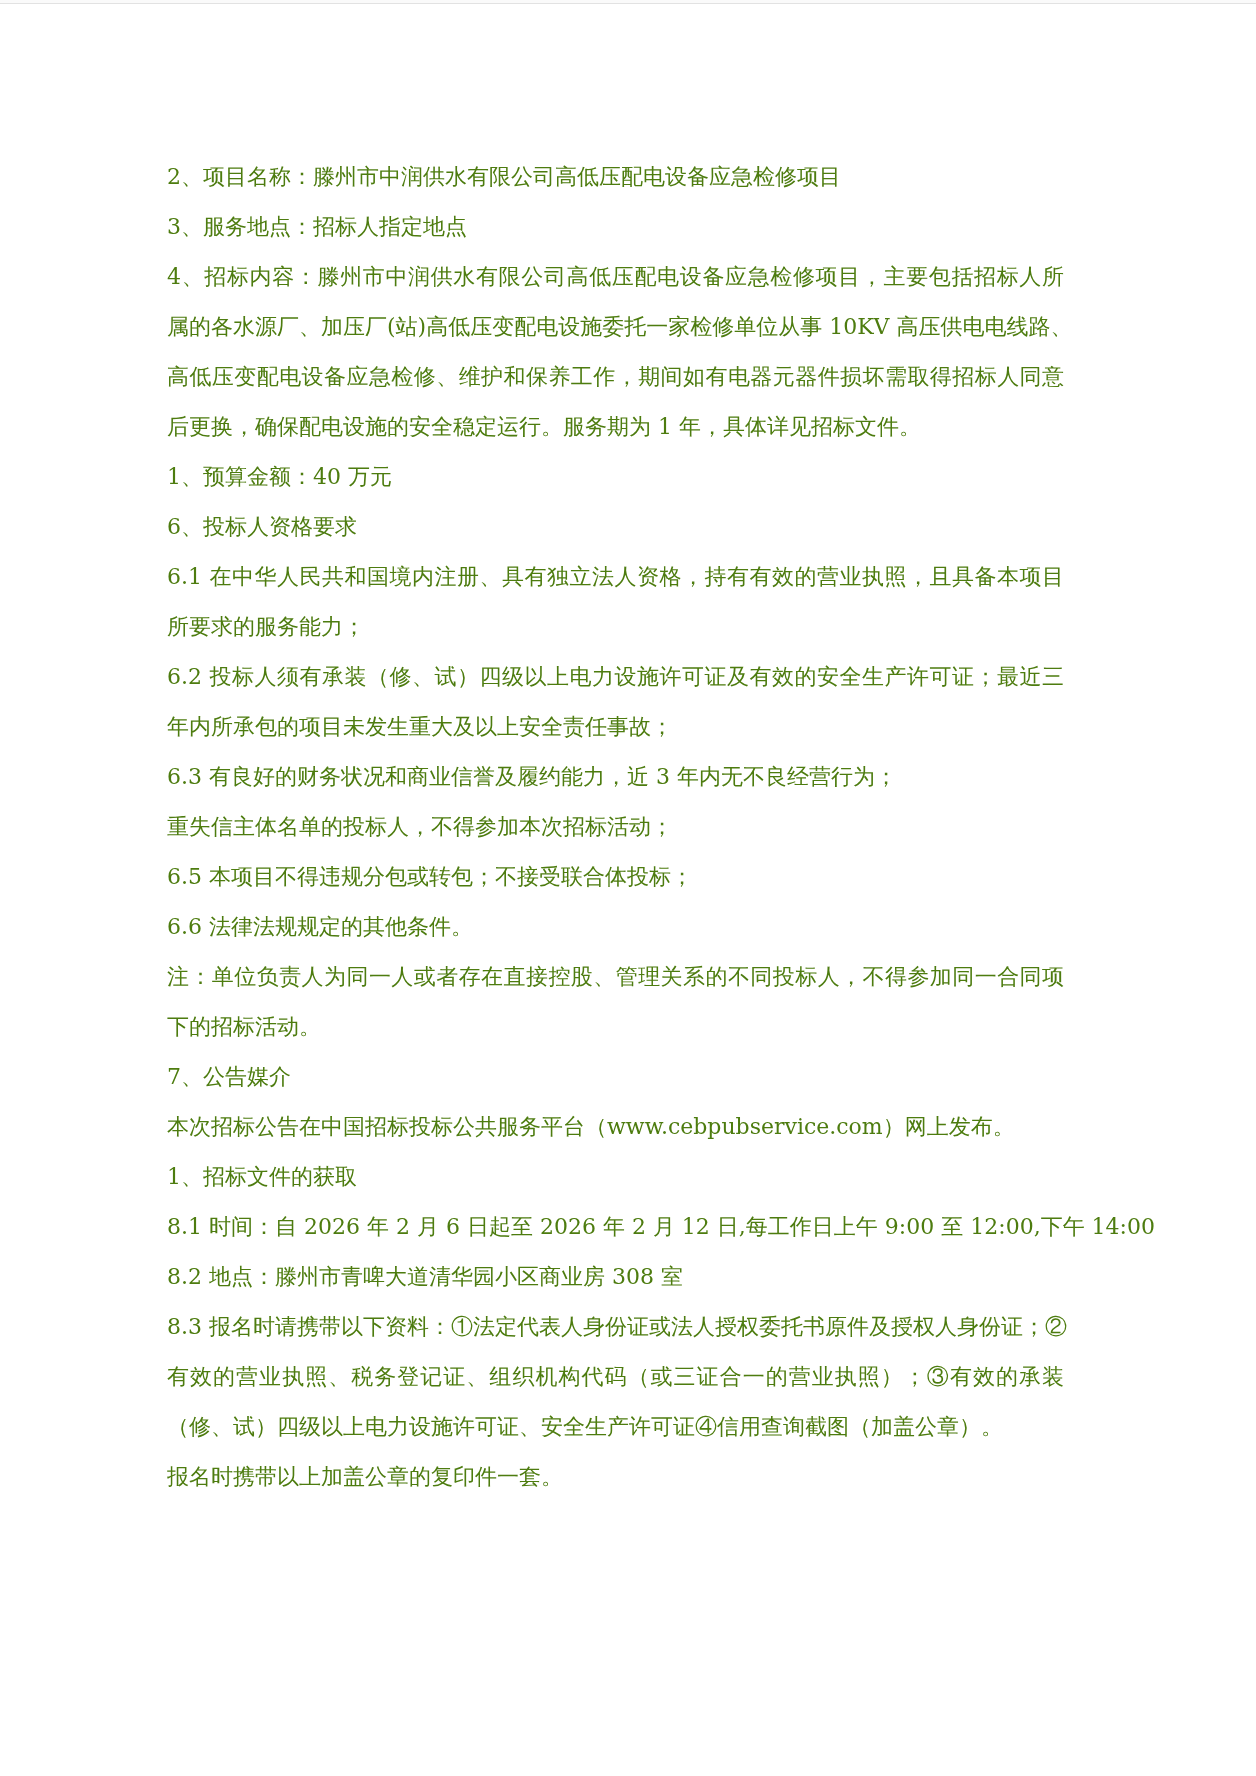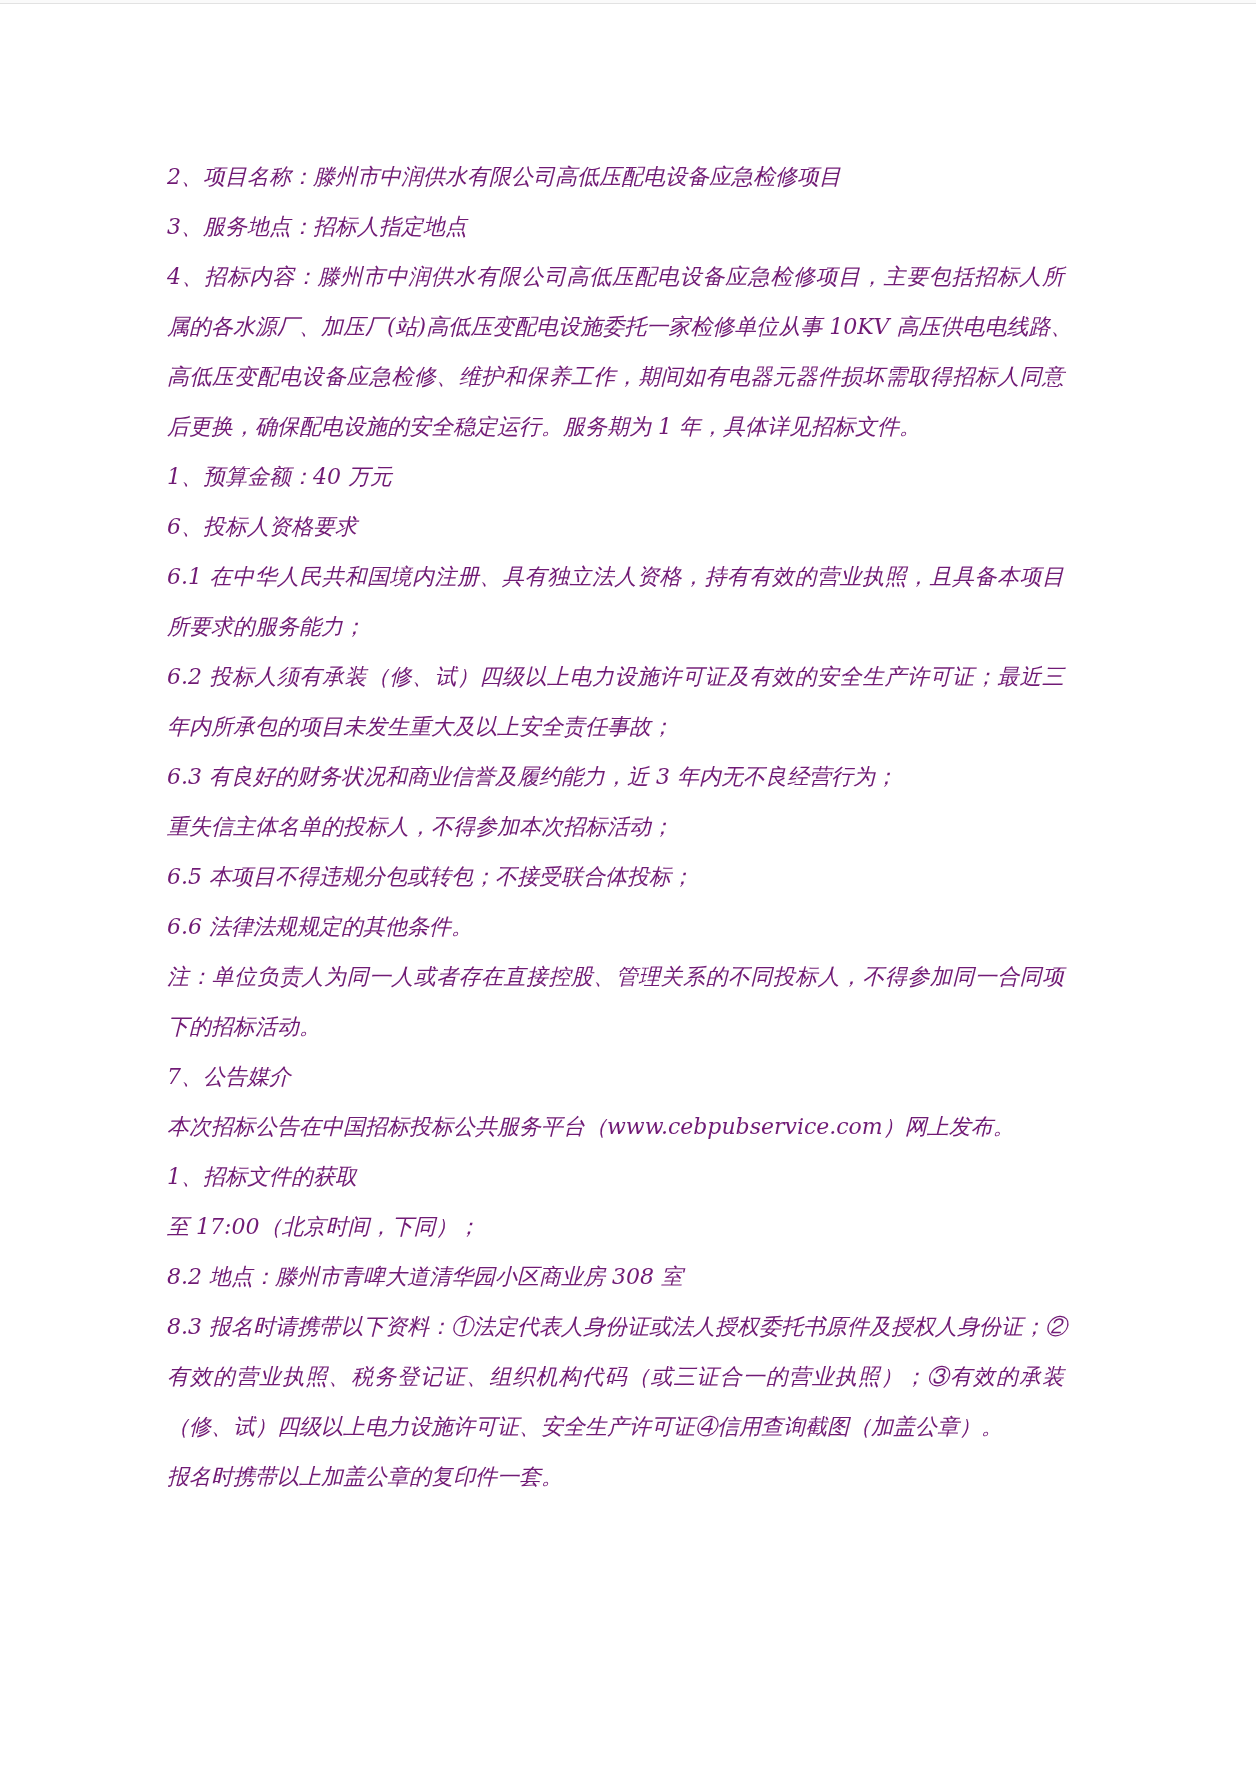--- a/index.html
+++ b/index.html
@@ -25,25 +25,24 @@
     position: absolute;
     left: 167px;
     top: 152px;
     width: 897px;
   }
   .para { margin: 0; padding: 0; }
   .line {
     height: 50px;
     line-height: 50px;
     font-size: 22px;
-    color: #701a75;
+    color: #4d7c0f;
     white-space: nowrap;
     overflow: visible;
     text-align: left;
-    font-style: italic;
   }
   
   .line.j {
     text-align: justify;
     text-align-last: justify;
   }
 </style>
 </head>
 <body>
 
@@ -111,21 +110,21 @@
 
   <div class="para">
     <div class="line">本次招标公告在中国招标投标公共服务平台（www.cebpubservice.com）网上发布。</div>
   </div>
 
   <div class="para">
     <div class="line">1、招标文件的获取</div>
   </div>
 
   <div class="para">
-    <div class="line">至 17:00（北京时间，下同）；</div>
+    <div class="line j">8.1 时间：自 2026 年 2 月 6 日起至 2026 年 2 月 12 日,每工作日上午 9:00 至 12:00,下午 14:00</div>
   </div>
 
   <div class="para">
     <div class="line">8.2 地点：滕州市青啤大道清华园小区商业房 308 室</div>
   </div>
 
   <div class="para">
     <div class="line j">8.3 报名时请携带以下资料：①法定代表人身份证或法人授权委托书原件及授权人身份证；②</div>
     <div class="line j">有效的营业执照、税务登记证、组织机构代码（或三证合一的营业执照）；③有效的承装</div>
     <div class="line">（修、试）四级以上电力设施许可证、安全生产许可证④信用查询截图（加盖公章）。</div>

